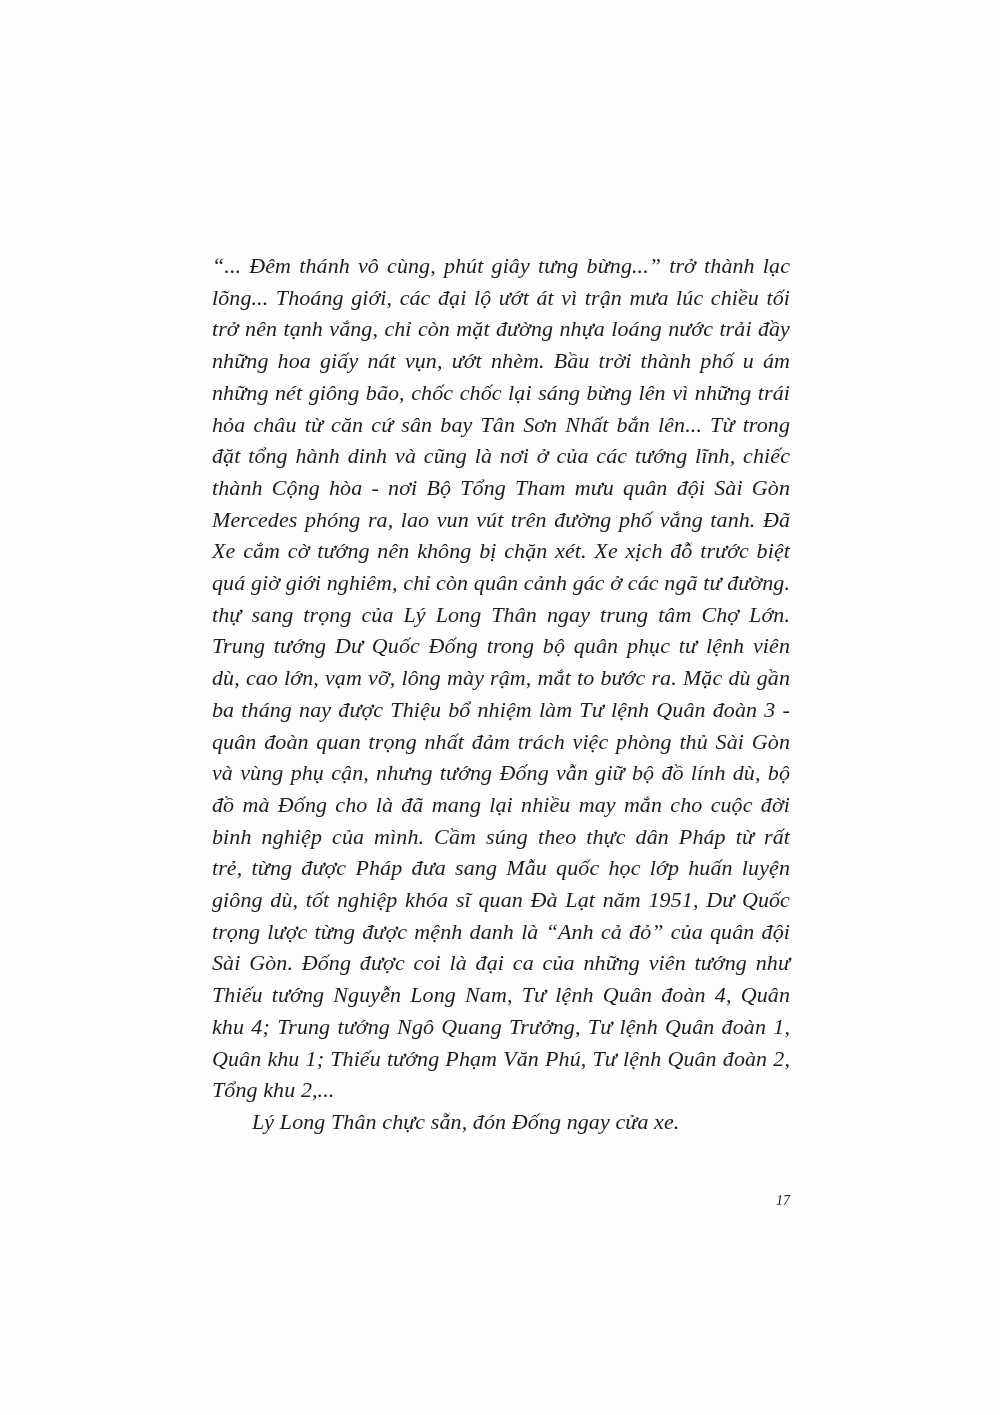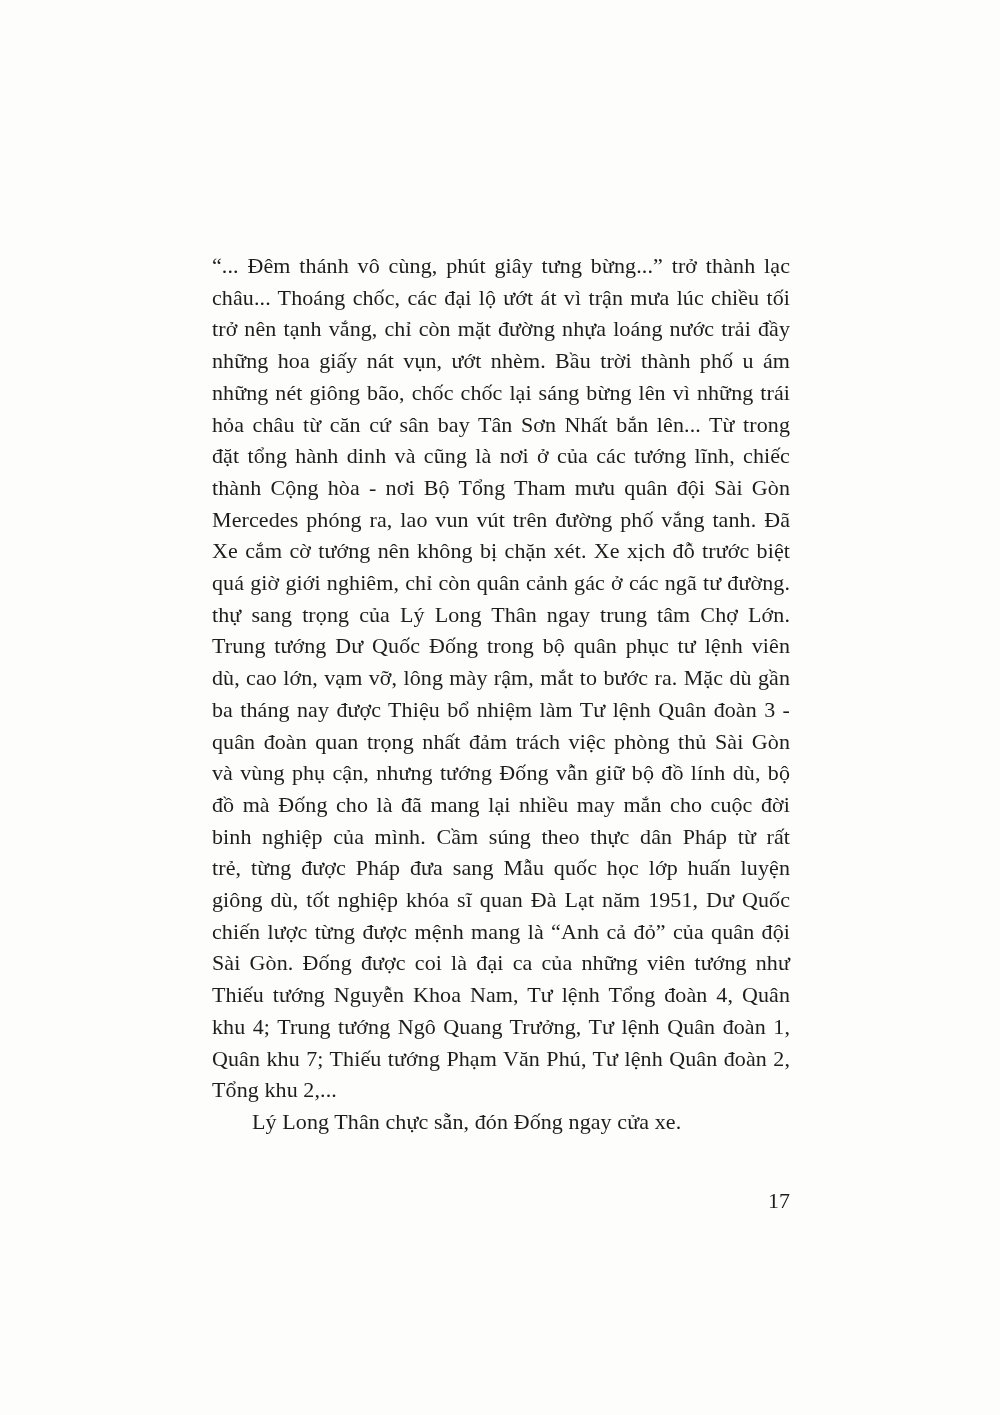--- a/index.html
+++ b/index.html
@@ -1,15 +1,15 @@
 <!DOCTYPE html>
 <html><head>
 <meta charset="utf-8">
 <style>
-  * { margin: 0; padding: 0; box-sizing: border-box; }
+  * { margin: 0; padding: 0; box-sizing: border-box; font-style: italic; }
   html, body {
     width: 1000px;
     height: 1415px;
     background: #fdfdfc;
     overflow: hidden;
     font-family: "Liberation Serif", "DejaVu Serif", serif;
   }
   .page {
     position: relative;
     width: 1000px;
@@ -37,57 +37,57 @@
   }
   .paragraph.indented .text-line:first-child {
     text-indent: 40px;
   }
   .page-number {
     position: absolute;
     left: 212px;
     top: 1186px;
     width: 578px;
     text-align: right;
-    font-size: 22px;
+    font-size: 14px;
     line-height: 30px;
     color: #1d1d1d;
   }
 </style>
 </head>
 <body>
 
 <div class="page">
   <div class="page-text">
       <div class="paragraph">
         <div class="text-line">“... Đêm thánh vô cùng, phút giây tưng bừng...” trở thành lạc</div>
-        <div class="text-line">châu... Thoáng chốc, các đại lộ ướt át vì trận mưa lúc chiều tối</div>
+        <div class="text-line">lõng... Thoáng giới, các đại lộ ướt át vì trận mưa lúc chiều tối</div>
         <div class="text-line">trở nên tạnh vắng, chỉ còn mặt đường nhựa loáng nước trải đầy</div>
         <div class="text-line">những hoa giấy nát vụn, ướt nhèm. Bầu trời thành phố u ám</div>
         <div class="text-line">những nét giông bão, chốc chốc lại sáng bừng lên vì những trái</div>
         <div class="text-line">hỏa châu từ căn cứ sân bay Tân Sơn Nhất bắn lên... Từ trong</div>
         <div class="text-line">đặt tổng hành dinh và cũng là nơi ở của các tướng lĩnh, chiếc</div>
         <div class="text-line">thành Cộng hòa - nơi Bộ Tổng Tham mưu quân đội Sài Gòn</div>
         <div class="text-line">Mercedes phóng ra, lao vun vút trên đường phố vắng tanh. Đã</div>
         <div class="text-line">Xe cắm cờ tướng nên không bị chặn xét. Xe xịch đỗ trước biệt</div>
         <div class="text-line">quá giờ giới nghiêm, chỉ còn quân cảnh gác ở các ngã tư đường.</div>
         <div class="text-line">thự sang trọng của Lý Long Thân ngay trung tâm Chợ Lớn.</div>
         <div class="text-line">Trung tướng Dư Quốc Đống trong bộ quân phục tư lệnh viên</div>
         <div class="text-line">dù, cao lớn, vạm vỡ, lông mày rậm, mắt to bước ra. Mặc dù gần</div>
         <div class="text-line">ba tháng nay được Thiệu bổ nhiệm làm Tư lệnh Quân đoàn 3 -</div>
         <div class="text-line">quân đoàn quan trọng nhất đảm trách việc phòng thủ Sài Gòn</div>
         <div class="text-line">và vùng phụ cận, nhưng tướng Đống vẫn giữ bộ đồ lính dù, bộ</div>
         <div class="text-line">đồ mà Đống cho là đã mang lại nhiều may mắn cho cuộc đời</div>
         <div class="text-line">binh nghiệp của mình. Cầm súng theo thực dân Pháp từ rất</div>
         <div class="text-line">trẻ, từng được Pháp đưa sang Mẫu quốc học lớp huấn luyện</div>
         <div class="text-line">giông dù, tốt nghiệp khóa sĩ quan Đà Lạt năm 1951, Dư Quốc</div>
-        <div class="text-line">chiến lược từng được mệnh mang là “Anh cả đỏ” của quân đội</div>
+        <div class="text-line">trọng lược từng được mệnh danh là “Anh cả đỏ” của quân đội</div>
         <div class="text-line">Sài Gòn. Đống được coi là đại ca của những viên tướng như</div>
-        <div class="text-line">Thiếu tướng Nguyễn Khoa Nam, Tư lệnh Tổng đoàn 4, Quân</div>
+        <div class="text-line">Thiếu tướng Nguyễn Long Nam, Tư lệnh Quân đoàn 4, Quân</div>
         <div class="text-line">khu 4; Trung tướng Ngô Quang Trưởng, Tư lệnh Quân đoàn 1,</div>
-        <div class="text-line">Quân khu 7; Thiếu tướng Phạm Văn Phú, Tư lệnh Quân đoàn 2,</div>
+        <div class="text-line">Quân khu 1; Thiếu tướng Phạm Văn Phú, Tư lệnh Quân đoàn 2,</div>
         <div class="text-line last">Tổng khu 2,...</div>
       </div>
       <div class="paragraph indented">
         <div class="text-line last">Lý Long Thân chực sẵn, đón Đống ngay cửa xe.</div>
       </div>
     </div>
   <div class="page-number">17</div>
 </div>
 
 </body></html>

